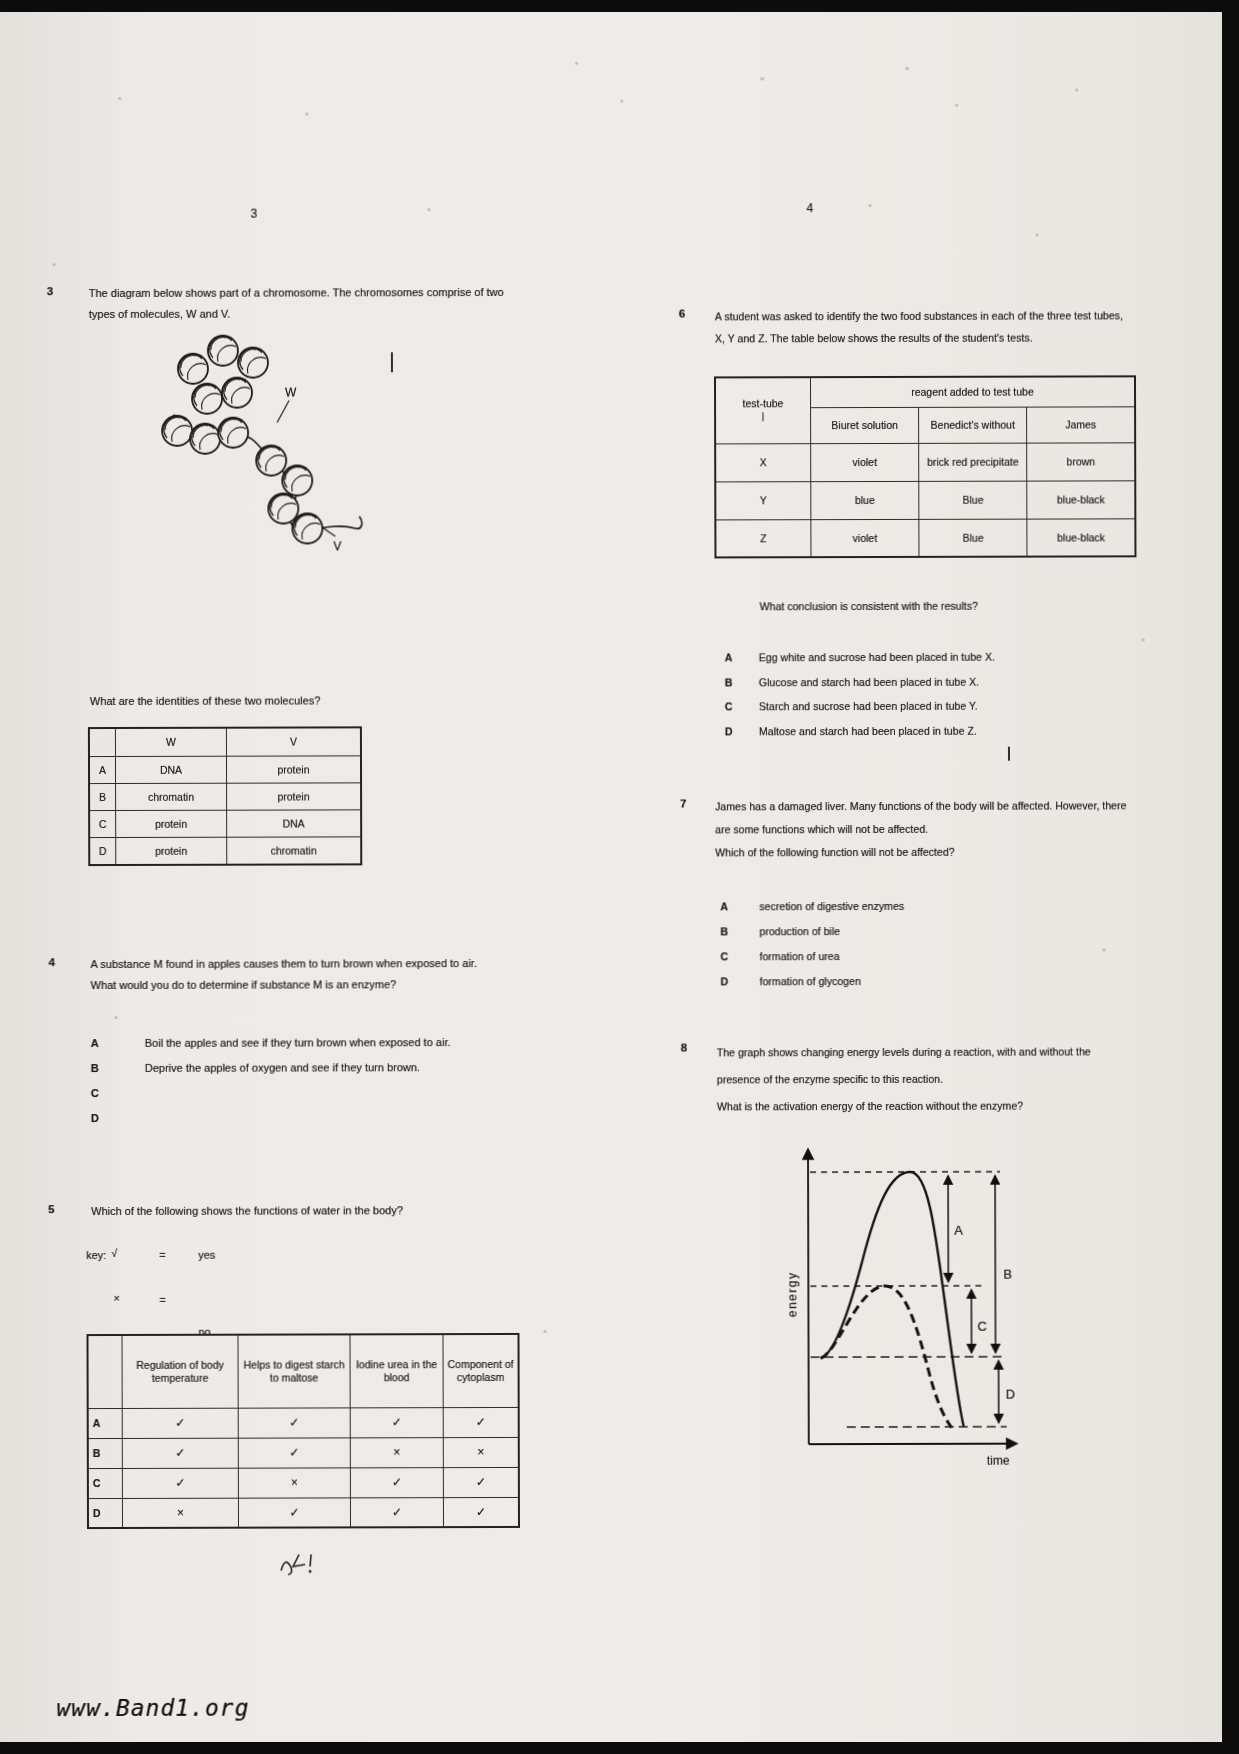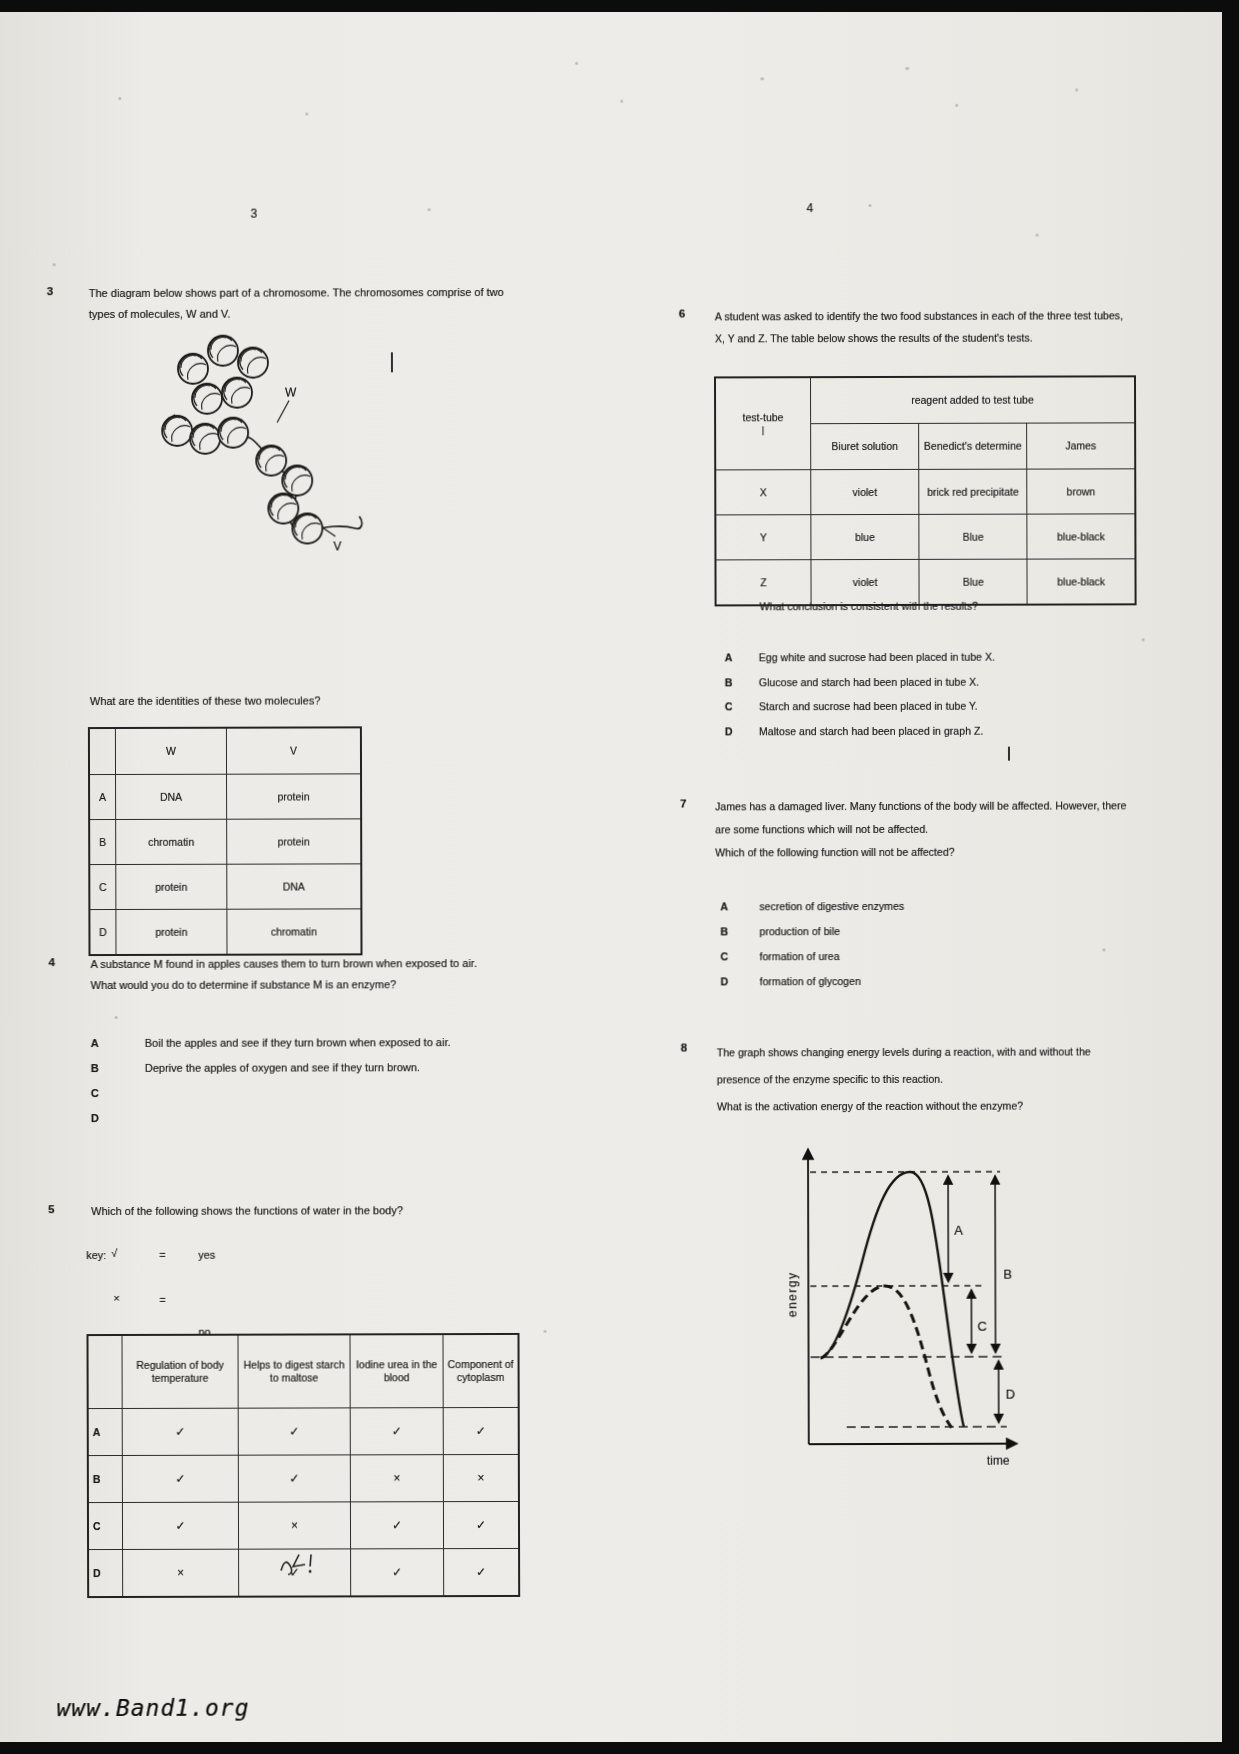--- a/index.html
+++ b/index.html
@@ -13,21 +13,21 @@
   .bar{position:absolute;background:#0c0c0c;}
   .pagenum{font-size:12px;}
   .qn{font-size:11.5px;font-weight:bold;}
   .lines span{display:block;}
   .col-l{font-size:11px;line-height:21px;}
   .col-r{font-size:10.6px;line-height:22px;}
   .opts .opt{display:flex;}
   .opts .letter{font-weight:bold;flex:0 0 auto;}
   .w54{width:54px;} .w34{width:34px;} .w39{width:39px;}
   table.scan{border-collapse:collapse;table-layout:fixed;background:transparent;}
-  table.scan th,table.scan td{border:1.5px solid #2b2b2b;font-weight:normal;text-align:center;vertical-align:middle;padding:16px 2px;}
+  table.scan th,table.scan td{border:1.5px solid #2b2b2b;font-weight:normal;text-align:center;vertical-align:middle;padding:7px 2px;}
   table.scan{border:2px solid #222;}
   .th-b{font-weight:bold;font-size:10.5px;line-height:13px;}
   .cell{font-size:10.5px;}
   .mark{font-size:12px;}
   .speck{position:absolute;border-radius:50%;background:rgba(50,50,50,.26);}
   .vtick{position:absolute;background:#2f2f2f;}
   .keyrow{font-size:11px;}
   #watermark{font-family:"DejaVu Sans Mono", monospace;font-size:23px;letter-spacing:1px;color:#0e0e0e;font-style:italic;}
 </style>
 </head>
@@ -195,21 +195,21 @@
     <tbody>
         <tr style="height:30px;">
       <th rowspan="2" style="width:90px;" class="th-b">
         <div>test-tube</div>
         <div style="font-weight:normal;font-size:9px;">|</div>
       </th>
       <th colspan="3" class="th-b">reagent added to test tube</th>
     </tr>
     <tr style="height:36px;">
       <th style="width:110px;" class="th-b">Biuret solution</th>
-      <th style="width:135px;" class="th-b">Benedict's determine</th>
+      <th style="width:135px;" class="th-b">Benedict's without</th>
       <th style="width:87px;" class="th-b">James</th>
     </tr>
     <tr style="height:38px;">
       <td class="cell">X</td>
       <td class="cell">violet</td>
       <td class="cell">brick red precipitate</td>
       <td class="cell">brown</td>
     </tr>
     <tr style="height:38px;">
       <td class="cell">Y</td>
@@ -235,21 +235,21 @@
     <div class="opt">
         <span class="letter w34">B</span>
         <span>Glucose and starch had been placed in tube X.</span>
       </div>
     <div class="opt">
         <span class="letter w34">C</span>
         <span>Starch and sucrose had been placed in tube Y.</span>
       </div>
     <div class="opt">
         <span class="letter w34">D</span>
-        <span>Maltose and starch had been placed in graph Z.</span>
+        <span>Maltose and starch had been placed in tube Z.</span>
       </div>
   </div>
   <div class="vtick" style="left:1006px;top:748px;width:2px;height:14px;"></div>
 
   <div class="abs qn" style="left:678px;top:798px;">7</div>
   <div class="abs col-r lines" style="left:713px;top:796px;width:450px;line-height:23px;">
     <span>James has a damaged liver. Many functions of the body will be affected. However, there</span>
     <span>are some functions which will not be affected.</span>
     <span>Which of the following function will not be affected?</span>
   </div>

